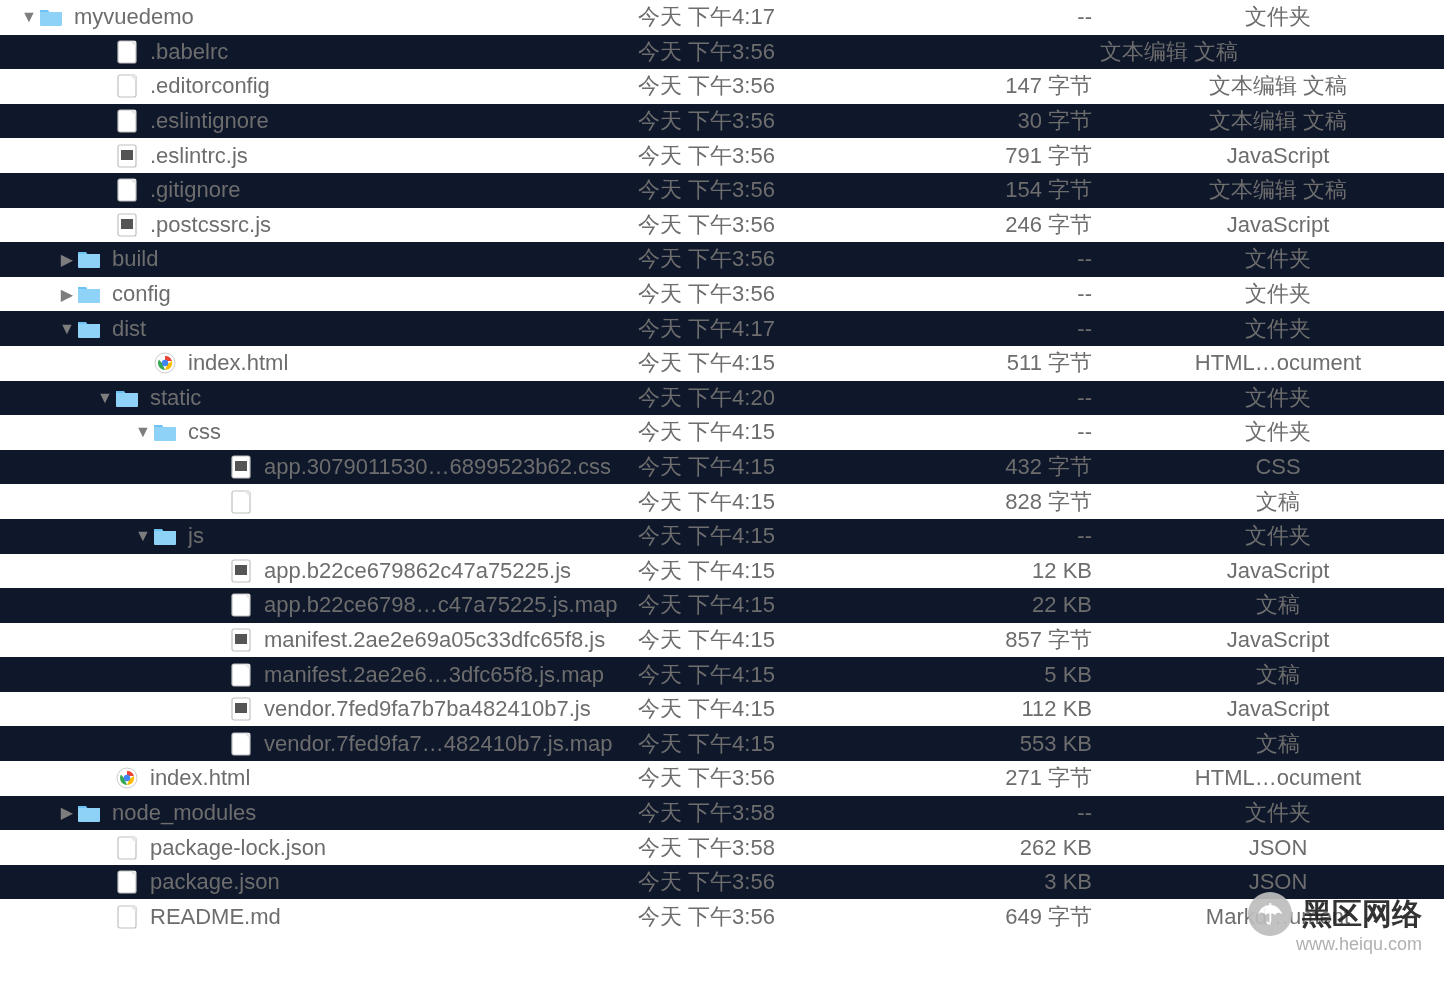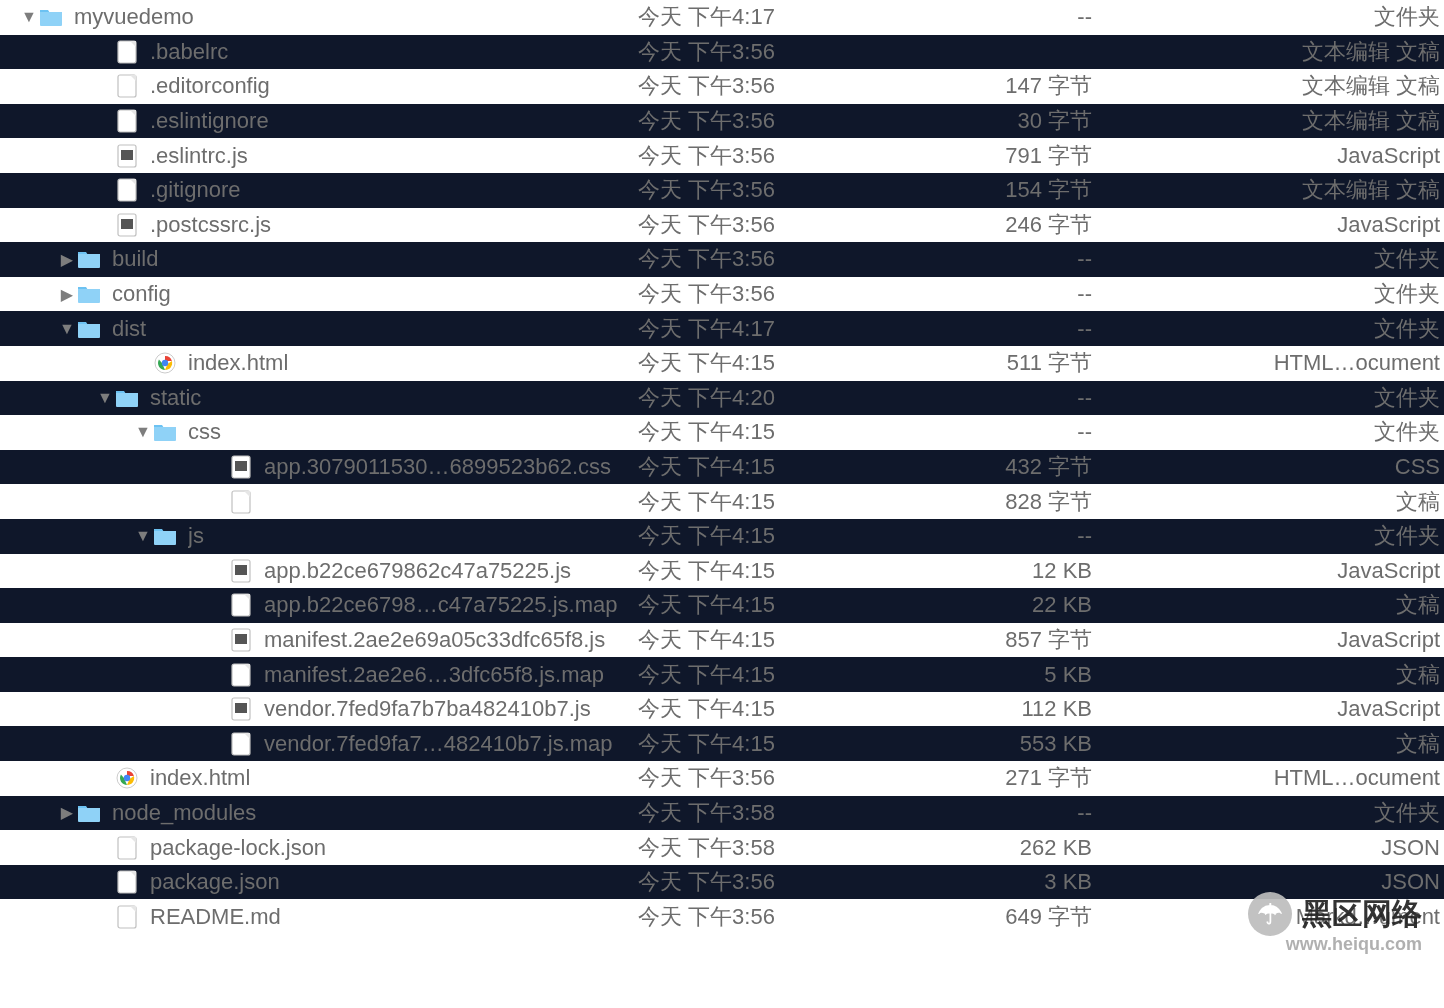--- a/index.html
+++ b/index.html
@@ -3,37 +3,37 @@
 <meta charset="utf-8">
 <style>
   * { margin:0; padding:0; box-sizing:border-box; font-family: -apple-system, "Helvetica Neue", Arial, sans-serif; }
   body { width:1444px; height:1008px; background:#fff; font-size:22px; color:#6d6d6d; overflow:hidden; }
   .row { display:flex; align-items:center; height:34.6px; }
   .row.odd  { background:#ffffff; }
   .row.even { background:#0f172a; }
   .col-name { width:638px; display:flex; align-items:center; padding-right:8px; white-space:nowrap; overflow:hidden; }
   .col-date { width:260px; text-align:left; padding-right:8px; white-space:nowrap; }
   .col-size { width:218px; text-align:right; padding-right:24px; white-space:nowrap; }
-  .col-kind { flex:1; text-align:right; white-space:nowrap; overflow:hidden; text-overflow:ellipsis; padding-right:4px;}
+  .col-kind { flex:1; text-align:center; white-space:nowrap; overflow:hidden; text-overflow:ellipsis; padding-right:4px;}
   .arrow { width:18px; display:inline-flex; justify-content:center; align-items:center; font-size:16px; color:#7d7d7d;}
   .spacer { display:inline-block; }
   .icon { width:26px; height:26px; display:inline-flex; justify-content:center; align-items:center; margin-right:10px;}
   .icon-folder svg path.back { fill:#8fd2f7; }
   .icon-folder svg path.tab  { fill:#6cc2f2; }
   .icon-file   svg rect { fill:#fff; stroke:#c0c0c0; stroke-width:1.2; }
   .icon-file   svg polygon { fill:#e6e6e6; }
   .icon-jsfile svg rect { fill:#fff; stroke:#c0c0c0; stroke-width:1.2; }
   .icon-jsfile svg rect.inner { fill:#555; stroke:none; }
   .icon-chrome svg circle.o { fill:#fff; stroke:#ccc; stroke-width:1;}
   .icon-chrome svg circle.c { fill:#4285f4; }
   .name-text { overflow:hidden; text-overflow:ellipsis; white-space:nowrap; }
   #rows { width:100%; }
   .watermark { position:absolute; right:22px; bottom:72px; display:flex; align-items:center; gap:10px; color:#222; font-weight:700; font-size:30px; opacity:.92;}
   .watermark .logo { width:44px; height:44px; border-radius:50%; background:#bdbdbd; display:flex; align-items:center; justify-content:center; color:#fff; font-size:28px;}
-  .watermark .sub { position:absolute; right:0; top:42px; font-size:18px; font-weight:700; color:#aaa;}
+  .watermark .sub { position:absolute; right:0; top:42px; font-size:18px; font-weight:400; color:#aaa;}
 </style>
 </head>
 <body>
 
 <div id="rows">
     <div class="row odd">
       <div class="col-name">
         <span class="spacer" style="width:20px"></span>
         <span class="arrow">▼</span>
         <span class="icon icon-folder">

